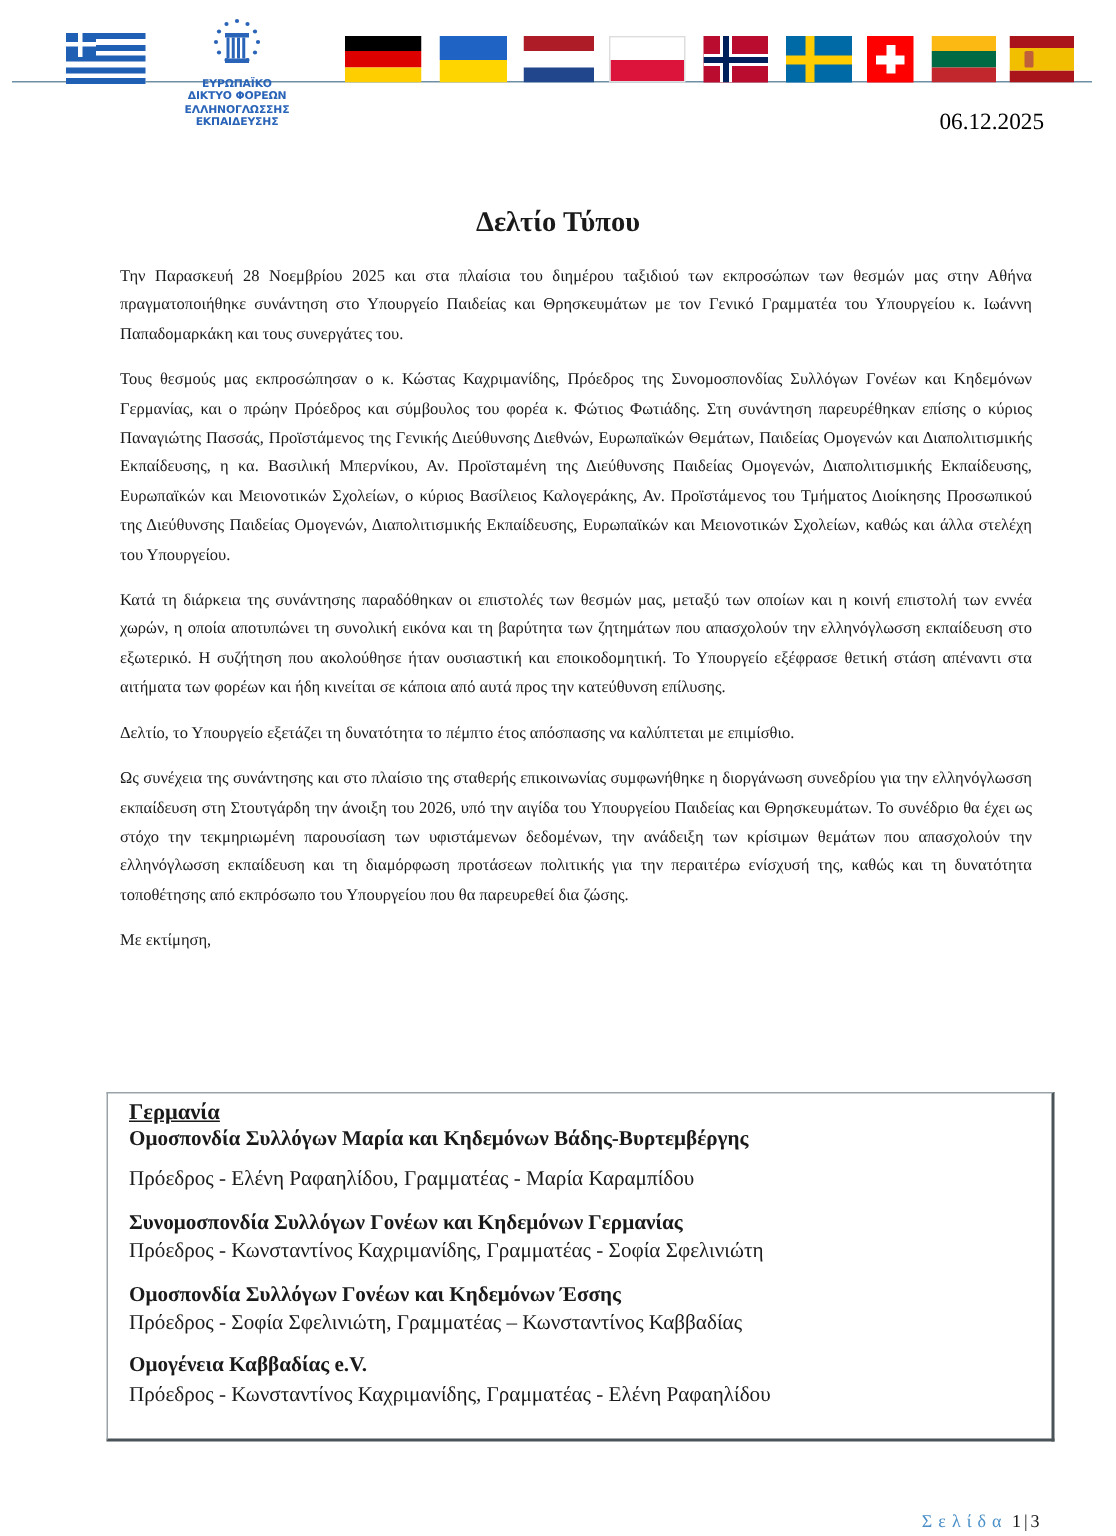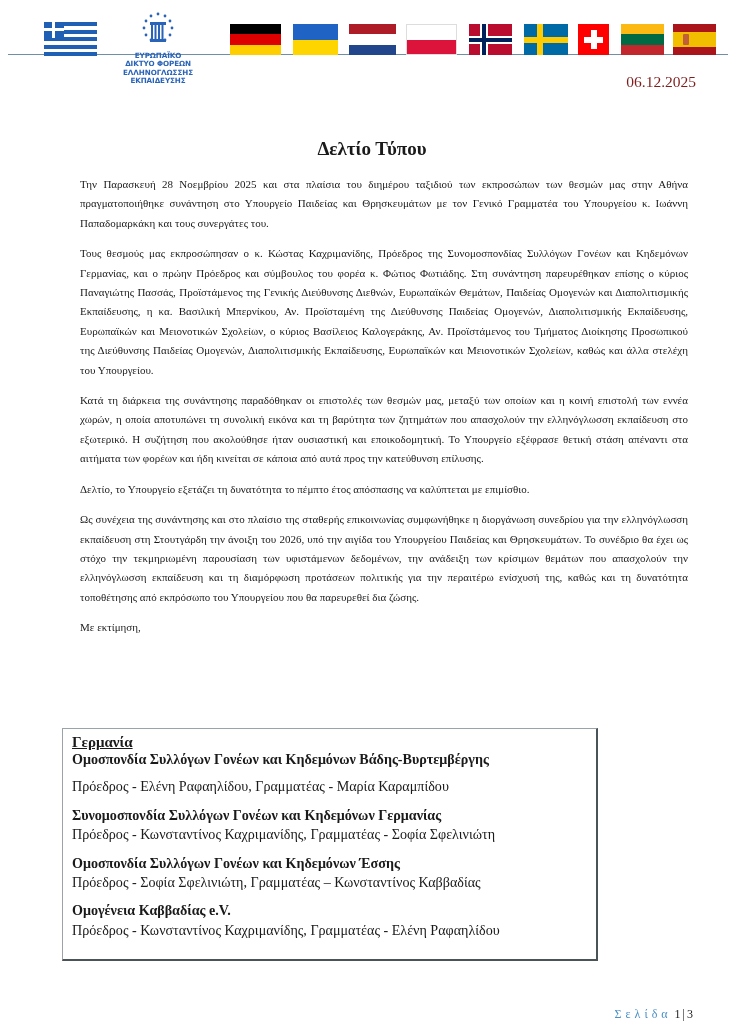--- a/index.html
+++ b/index.html
@@ -14,28 +14,28 @@
   .greek-flag .cross-h { position: absolute; left: 0; top: 6px; width: 20px; height: 3px; background: #fff; }
   .greek-flag .cross-v { position: absolute; left: 8px; top: 0; width: 3px; height: 16px; background: #fff; }
 
   .logo { position: absolute; left: 118px; top: 10px; width: 80px; height: 78px; text-align: center; }
   .logo svg { display: block; margin: 0 auto; }
   .logo-text { font-family: "DejaVu Sans", "Liberation Sans", sans-serif; font-weight: bold; color: #2a64b8; font-size: 7.2px; line-height: 8.4px; letter-spacing: -0.1px; }
 
   .flags { position: absolute; top: 24px; left: 0; }
   .flag { position: absolute; height: 31px; width: 50px; overflow: hidden; }
 
-  .date { position: absolute; right: 48px; top: 73px; font-size: 15.5px; color: #7f1d1d; }
+  .date { position: absolute; right: 48px; top: 73px; font-size: 15.5px; color: #000000; }
 
   .title { position: absolute; left: 0; width: 744px; top: 138px; text-align: center; font-size: 19px; font-weight: bold; }
 
   .body-text { position: absolute; left: 80px; width: 608px; top: 175px; font-size: 11px; line-height: 19.4px; text-align: justify; }
   .body-text p { margin-bottom: 11px; }
 
-  .sign-box { position: absolute; left: 62px; top: 728px; width: 536px; height: 233px; border: 1px solid #9aa3a8; border-right: 2px solid #4a5357; border-bottom: 2px solid #4a5357; padding: 5px 9px; font-size: 14.1px; line-height: 19.4px; }
+  .sign-box { position: absolute; left: 71px; top: 728px; width: 632px; height: 233px; border: 1px solid #9aa3a8; border-right: 2px solid #4a5357; border-bottom: 2px solid #4a5357; padding: 5px 14px; font-size: 14.1px; line-height: 19.4px; }
   .box-country { font-weight: bold; text-decoration: underline; font-size: 15px; line-height: 16px; }
   .org-name { font-weight: bold; }
   .org-block { margin-bottom: 9px; }
   .org-block.first .org-name { margin-bottom: 8px; }
 
   .footer { position: absolute; right: 51px; top: 1007px; font-size: 12px; color: #1a1a1a; }
   .footer .page-word { color: #4a8fc7; letter-spacing: 4px; }
   .footer .sep { margin: 0 2px; }
 </style>
 </head>
@@ -151,21 +151,21 @@
   <p>Τους θεσμούς μας εκπροσώπησαν ο κ. Κώστας Καχριμανίδης, Πρόεδρος της Συνομοσπονδίας Συλλόγων Γονέων και Κηδεμόνων Γερμανίας, και ο πρώην Πρόεδρος και σύμβουλος του φορέα κ. Φώτιος Φωτιάδης. Στη συνάντηση παρευρέθηκαν επίσης ο κύριος Παναγιώτης Πασσάς, Προϊστάμενος της Γενικής Διεύθυνσης Διεθνών, Ευρωπαϊκών Θεμάτων, Παιδείας Ομογενών και Διαπολιτισμικής Εκπαίδευσης, η κα. Βασιλική Μπερνίκου, Αν. Προϊσταμένη της Διεύθυνσης Παιδείας Ομογενών, Διαπολιτισμικής Εκπαίδευσης, Ευρωπαϊκών και Μειονοτικών Σχολείων, ο κύριος Βασίλειος Καλογεράκης, Αν. Προϊστάμενος του Τμήματος Διοίκησης Προσωπικού της Διεύθυνσης Παιδείας Ομογενών, Διαπολιτισμικής Εκπαίδευσης, Ευρωπαϊκών και Μειονοτικών Σχολείων, καθώς και άλλα στελέχη του Υπουργείου.</p>
   <p>Κατά τη διάρκεια της συνάντησης παραδόθηκαν οι επιστολές των θεσμών μας, μεταξύ των οποίων και η κοινή επιστολή των εννέα χωρών, η οποία αποτυπώνει τη συνολική εικόνα και τη βαρύτητα των ζητημάτων που απασχολούν την ελληνόγλωσση εκπαίδευση στο εξωτερικό. Η συζήτηση που ακολούθησε ήταν ουσιαστική και εποικοδομητική. Το Υπουργείο εξέφρασε θετική στάση απέναντι στα αιτήματα των φορέων και ήδη κινείται σε κάποια από αυτά προς την κατεύθυνση επίλυσης.</p>
   <p>Δελτίο, το Υπουργείο εξετάζει τη δυνατότητα το πέμπτο έτος απόσπασης να καλύπτεται με επιμίσθιο.</p>
   <p>Ως συνέχεια της συνάντησης και στο πλαίσιο της σταθερής επικοινωνίας συμφωνήθηκε η διοργάνωση συνεδρίου για την ελληνόγλωσση εκπαίδευση στη Στουτγάρδη την άνοιξη του 2026, υπό την αιγίδα του Υπουργείου Παιδείας και Θρησκευμάτων. Το συνέδριο θα έχει ως στόχο την τεκμηριωμένη παρουσίαση των υφιστάμενων δεδομένων, την ανάδειξη των κρίσιμων θεμάτων που απασχολούν την ελληνόγλωσση εκπαίδευση και τη διαμόρφωση προτάσεων πολιτικής για την περαιτέρω ενίσχυσή της, καθώς και τη δυνατότητα τοποθέτησης από εκπρόσωπο του Υπουργείου που θα παρευρεθεί δια ζώσης.</p>
   <p>Με εκτίμηση,</p>
 </div>
 
 <div class="sign-box">
   <div class="box-country">Γερμανία</div>
   <div class="org-block first">
-    <div class="org-name">Ομοσπονδία Συλλόγων Γονέων και Κηδεμόνων Βάδης-Βυρτεμβέργης</div>
+    <div class="org-name">Ομοσπονδία Συλλόγων Μαρία και Κηδεμόνων Βάδης-Βυρτεμβέργης</div>
     <div>Πρόεδρος - Ελένη Ραφαηλίδου, Γραμματέας - Μαρία Καραμπίδου</div>
   </div>
   <div class="org-block">
     <div class="org-name">Συνομοσπονδία Συλλόγων Γονέων και Κηδεμόνων Γερμανίας</div>
     <div>Πρόεδρος - Κωνσταντίνος Καχριμανίδης, Γραμματέας - Σοφία Σφελινιώτη</div>
   </div>
   <div class="org-block">
     <div class="org-name">Ομοσπονδία Συλλόγων Γονέων και Κηδεμόνων Έσσης</div>
     <div>Πρόεδρος - Σοφία Σφελινιώτη, Γραμματέας – Κωνσταντίνος Καββαδίας</div>
   </div>

